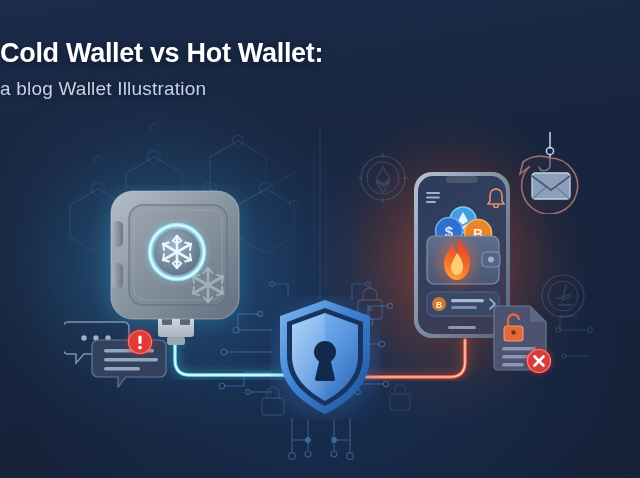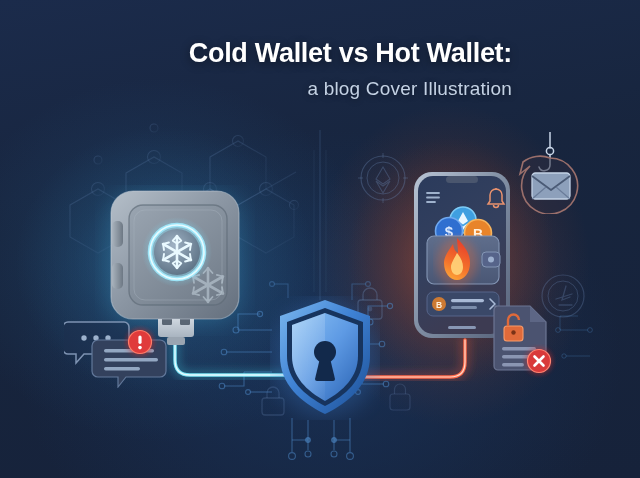--- a/index.html
+++ b/index.html
@@ -19,21 +19,21 @@
       radial-gradient(ellipse 420px 320px at 320px 360px, rgba(26,58,104,0.55), rgba(26,58,104,0) 72%),
       linear-gradient(170deg, #1b2b4b 0%, #18274255 40%, #16223a 100%),
       #17243c;
   }
   svg { display:block; }
   .abs { position:absolute; }
 
   
   #titleBlock {
     position:absolute; top:38px; left:0; width:512px;
-    text-align:right; z-index:40;
+    text-align:left; z-index:40;
   }
   #title {
     font-size:27px; font-weight:bold; color:#ffffff;
     letter-spacing:-0.3px; line-height:1.15;
     text-shadow:0 2px 10px rgba(0,0,0,0.45);
   }
   #subtitle {
     margin-top:9px;
     font-size:19px; color:#c4d2e4; font-weight:400;
     letter-spacing:0.2px;
@@ -180,21 +180,21 @@
       <path d="M560 330 h28 M560 330 v-14 h18"></path>
       <circle cx="558" cy="330" r="2.4"></circle>
         <circle cx="590" cy="330" r="2.4"></circle>
       <path d="M566 356 h24"></path>
         <circle cx="564" cy="356" r="2.2"></circle>
     </g>
   </svg>
 
   <div id="titleBlock">
     <div id="title">Cold Wallet vs Hot Wallet:</div>
-    <div id="subtitle">a blog Cover Illustration</div>
+    <div id="subtitle">a blog Wallet Illustration</div>
   </div>
 
   <svg class="abs" style="left:0;top:0;" width="640" height="478">
 
     <g>
       <path d="M175 330 V 360 Q175 375 190 375 H 300" stroke="#3fd6f0" stroke-opacity="0.30" stroke-width="9" fill="none" stroke-linecap="round" filter="url(#blurMd)"></path>
       <path d="M175 330 V 360 Q175 375 190 375 H 300" stroke="#7fe6f5" stroke-width="3.4" fill="none" stroke-linecap="round"></path>
       <path d="M175 330 V 360 Q175 375 190 375 H 300" stroke="#e7fbff" stroke-width="1.3" fill="none" stroke-linecap="round"></path>
     </g>
 

